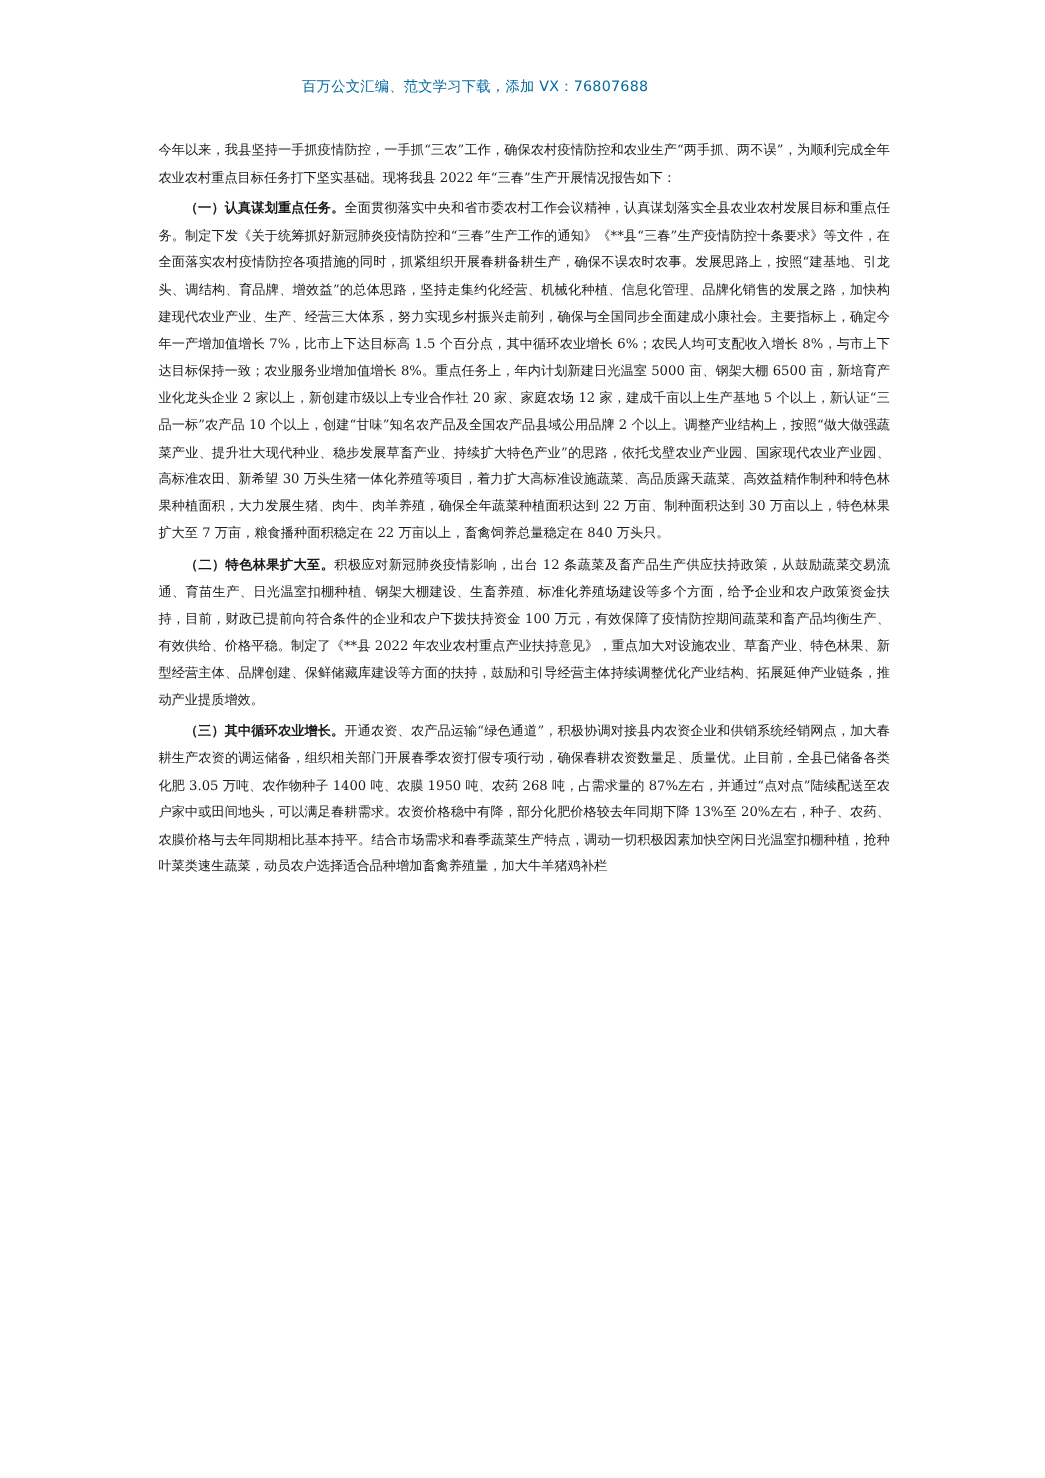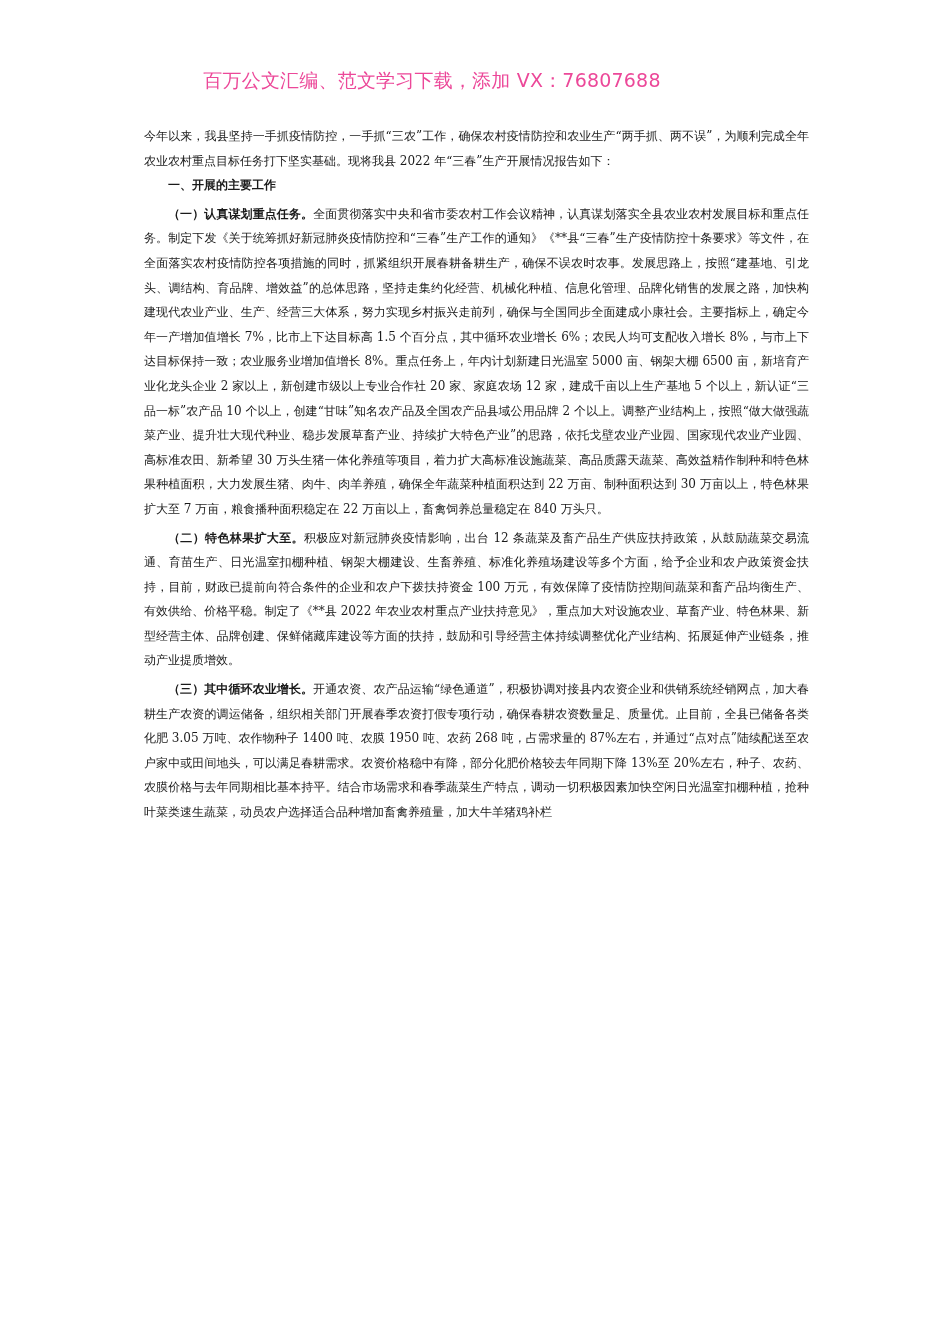--- a/index.html
+++ b/index.html
@@ -2,22 +2,22 @@
 <html><head>
 <meta charset="utf-8">
 <style>
   html, body { margin: 0; padding: 0; background: #ffffff; }
   body { width: 950px; height: 1344px; position: relative; overflow: hidden; }
   .page {
     position: absolute; left: 0; top: 0; width: 950px; height: 1344px; background: #ffffff;
   }
   .banner {
     position: absolute; left: 0; width: 864px; top: 66px; text-align: center;
-    color: #ec4899; font-family: "DejaVu Sans", "Liberation Sans", sans-serif;
-    font-size: 19px; letter-spacing: 0.2px; line-height: 28px;
+    color: #0369a1; font-family: "DejaVu Sans", "Liberation Sans", sans-serif;
+    font-size: 13px; letter-spacing: 0.2px; line-height: 28px;
   }
   .body-text {
     position: absolute; left: 144px; top: 124px; width: 665px;
     font-family: "DejaVu Serif", "Liberation Serif", serif;
     font-size: 12px; line-height: 24.6px; color: #1a1a1a;
     text-align: justify; text-justify: inter-character;
   }
   .body-text p { margin: 0; }
   .indent { text-indent: 2em; }
   .h1 { font-family: "DejaVu Sans", "Liberation Sans", sans-serif; font-weight: bold; text-indent: 2em; }
@@ -25,21 +25,20 @@
   .sec { margin-top: 4px !important; }
 </style>
 </head>
 <body>
 
 <div class="page">
   <div class="banner">百万公文汇编、范文学习下载，添加 VX：76807688</div>
 
   <div class="body-text">
     <p class="indent" style="text-indent:0">今年以来，我县坚持一手抓疫情防控，一手抓“三农”工作，确保农村疫情防控和农业生产“两手抓、两不误”，为顺利完成全年农业农村重点目标任务打下坚实基础。现将我县 2022 年“三春”生产开展情况报告如下：</p>
-    <p class="h1">一、开展的主要工作</p>
 
     <p class="indent sec"><span class="bold">（一）认真谋划重点任务。</span><span>全面贯彻落实中央和省市委农村工作会议精神，认真谋划落实全县农业农村发展目标和重点任务。制定下发《关于统筹抓好新冠肺炎疫情防控和“三春”生产工作的通知》《**县“三春”生产疫情防控十条要求》等文件，在全面落实农村疫情防控各项措施的同时，抓紧组织开展春耕备耕生产，确保不误农时农事。发展思路上，按照“建基地、引龙头、调结构、育品牌、增效益”的总体思路，坚持走集约化经营、机械化种植、信息化管理、品牌化销售的发展之路，加快构建现代农业产业、生产、经营三大体系，努力实现乡村振兴走前列，确保与全国同步全面建成小康社会。主要指标上，确定今年一产增加值增长 7%，比市上下达目标高 1.5 个百分点，其中循环农业增长 6%；农民人均可支配收入增长 8%，与市上下达目标保持一致；农业服务业增加值增长 8%。重点任务上，年内计划新建日光温室 5000 亩、钢架大棚 6500 亩，新培育产业化龙头企业 2 家以上，新创建市级以上专业合作社 20 家、家庭农场 12 家，建成千亩以上生产基地 5 个以上，新认证“三品一标”农产品 10 个以上，创建“甘味”知名农产品及全国农产品县域公用品牌 2 个以上。调整产业结构上，按照“做大做强蔬菜产业、提升壮大现代种业、稳步发展草畜产业、持续扩大特色产业”的思路，依托戈壁农业产业园、国家现代农业产业园、高标准农田、新希望 30 万头生猪一体化养殖等项目，着力扩大高标准设施蔬菜、高品质露天蔬菜、高效益精作制种和特色林果种植面积，大力发展生猪、肉牛、肉羊养殖，确保全年蔬菜种植面积达到 22 万亩、制种面积达到 30 万亩以上，特色林果扩大至 7 万亩，粮食播种面积稳定在 22 万亩以上，畜禽饲养总量稳定在 840 万头只。</span></p>
 
     <p class="indent sec"><span class="bold">（二）特色林果扩大至。</span><span>积极应对新冠肺炎疫情影响，出台 12 条蔬菜及畜产品生产供应扶持政策，从鼓励蔬菜交易流通、育苗生产、日光温室扣棚种植、钢架大棚建设、生畜养殖、标准化养殖场建设等多个方面，给予企业和农户政策资金扶持，目前，财政已提前向符合条件的企业和农户下拨扶持资金 100 万元，有效保障了疫情防控期间蔬菜和畜产品均衡生产、有效供给、价格平稳。制定了《**县 2022 年农业农村重点产业扶持意见》，重点加大对设施农业、草畜产业、特色林果、新型经营主体、品牌创建、保鲜储藏库建设等方面的扶持，鼓励和引导经营主体持续调整优化产业结构、拓展延伸产业链条，推动产业提质增效。</span></p>
 
     <p class="indent sec"><span class="bold">（三）其中循环农业增长。</span><span>开通农资、农产品运输“绿色通道”，积极协调对接县内农资企业和供销系统经销网点，加大春耕生产农资的调运储备，组织相关部门开展春季农资打假专项行动，确保春耕农资数量足、质量优。止目前，全县已储备各类化肥 3.05 万吨、农作物种子 1400 吨、农膜 1950 吨、农药 268 吨，占需求量的 87%左右，并通过“点对点”陆续配送至农户家中或田间地头，可以满足春耕需求。农资价格稳中有降，部分化肥价格较去年同期下降 13%至 20%左右，种子、农药、农膜价格与去年同期相比基本持平。结合市场需求和春季蔬菜生产特点，调动一切积极因素加快空闲日光温室扣棚种植，抢种叶菜类速生蔬菜，动员农户选择适合品种增加畜禽养殖量，加大牛羊猪鸡补栏</span></p>
   </div>
 </div>
 
 </body></html>

